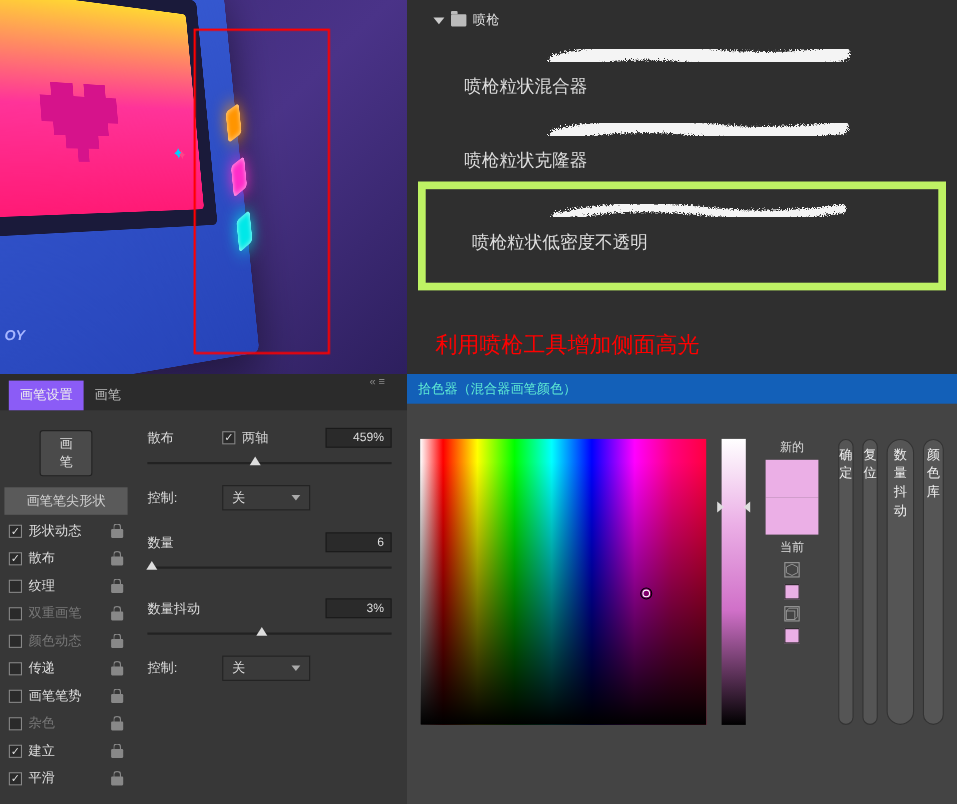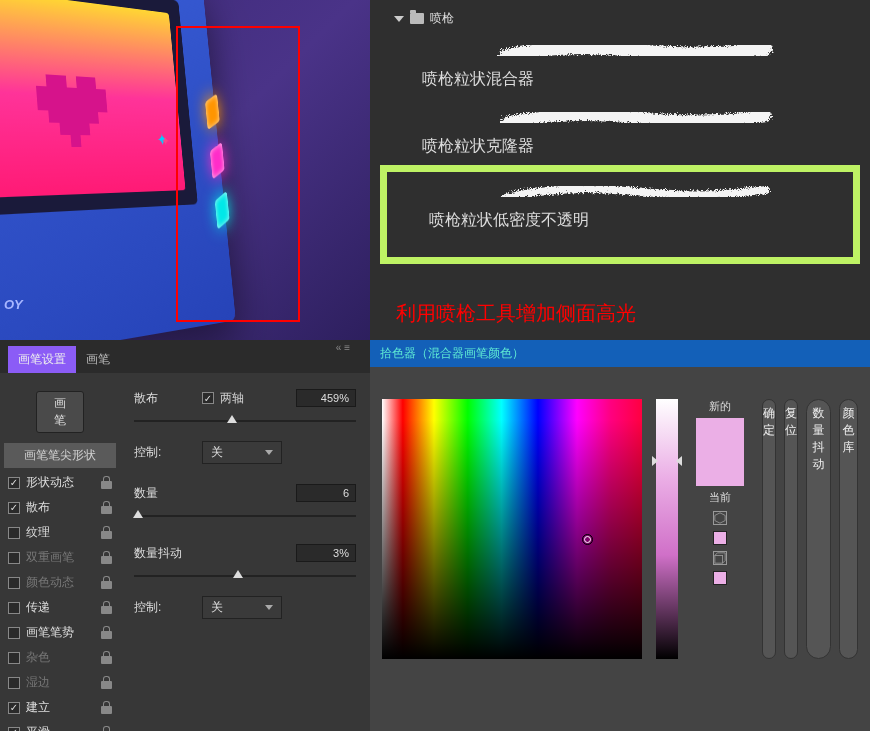--- a/index.html
+++ b/index.html
@@ -238,25 +238,20 @@
               <div class="chk "></div>
               <span class="opt-label ">画笔笔势</span>
               <div class="lock-ic"></div>
             </div>
             <div class="opt-row">
               <div class="chk "></div>
               <span class="opt-label dim">杂色</span>
               <div class="lock-ic"></div>
             </div>
             <div class="opt-row">
-              <div class="chk "></div>
-              <span class="opt-label dim">湿边</span>
-              <div class="lock-ic"></div>
-            </div>
-            <div class="opt-row">
               <div class="chk on"></div>
               <span class="opt-label ">建立</span>
               <div class="lock-ic"></div>
             </div>
             <div class="opt-row">
               <div class="chk on"></div>
               <span class="opt-label ">平滑</span>
               <div class="lock-ic"></div>
             </div>
           </div>

